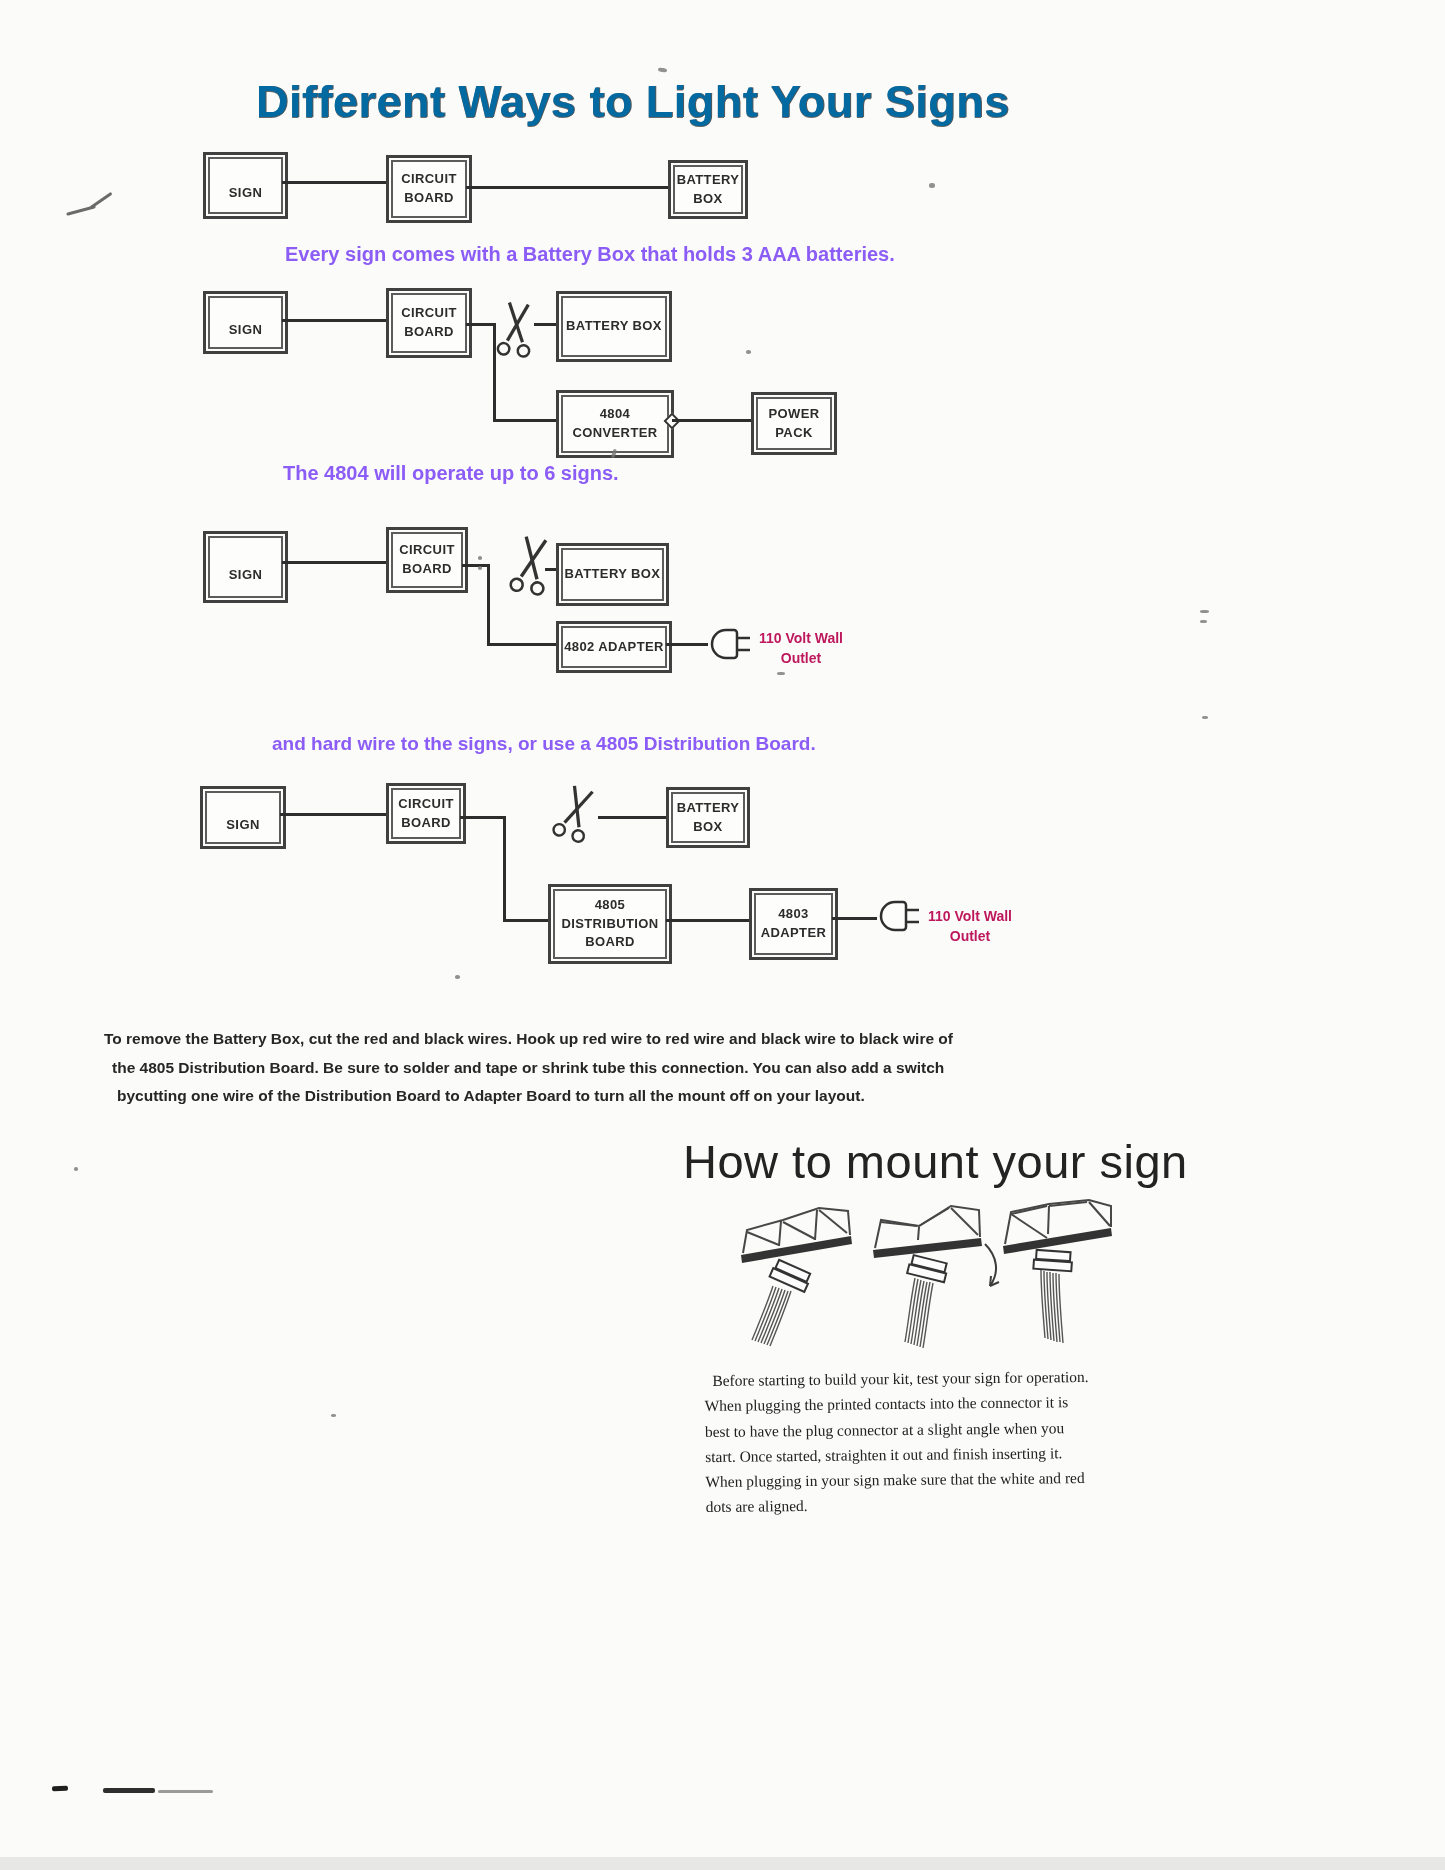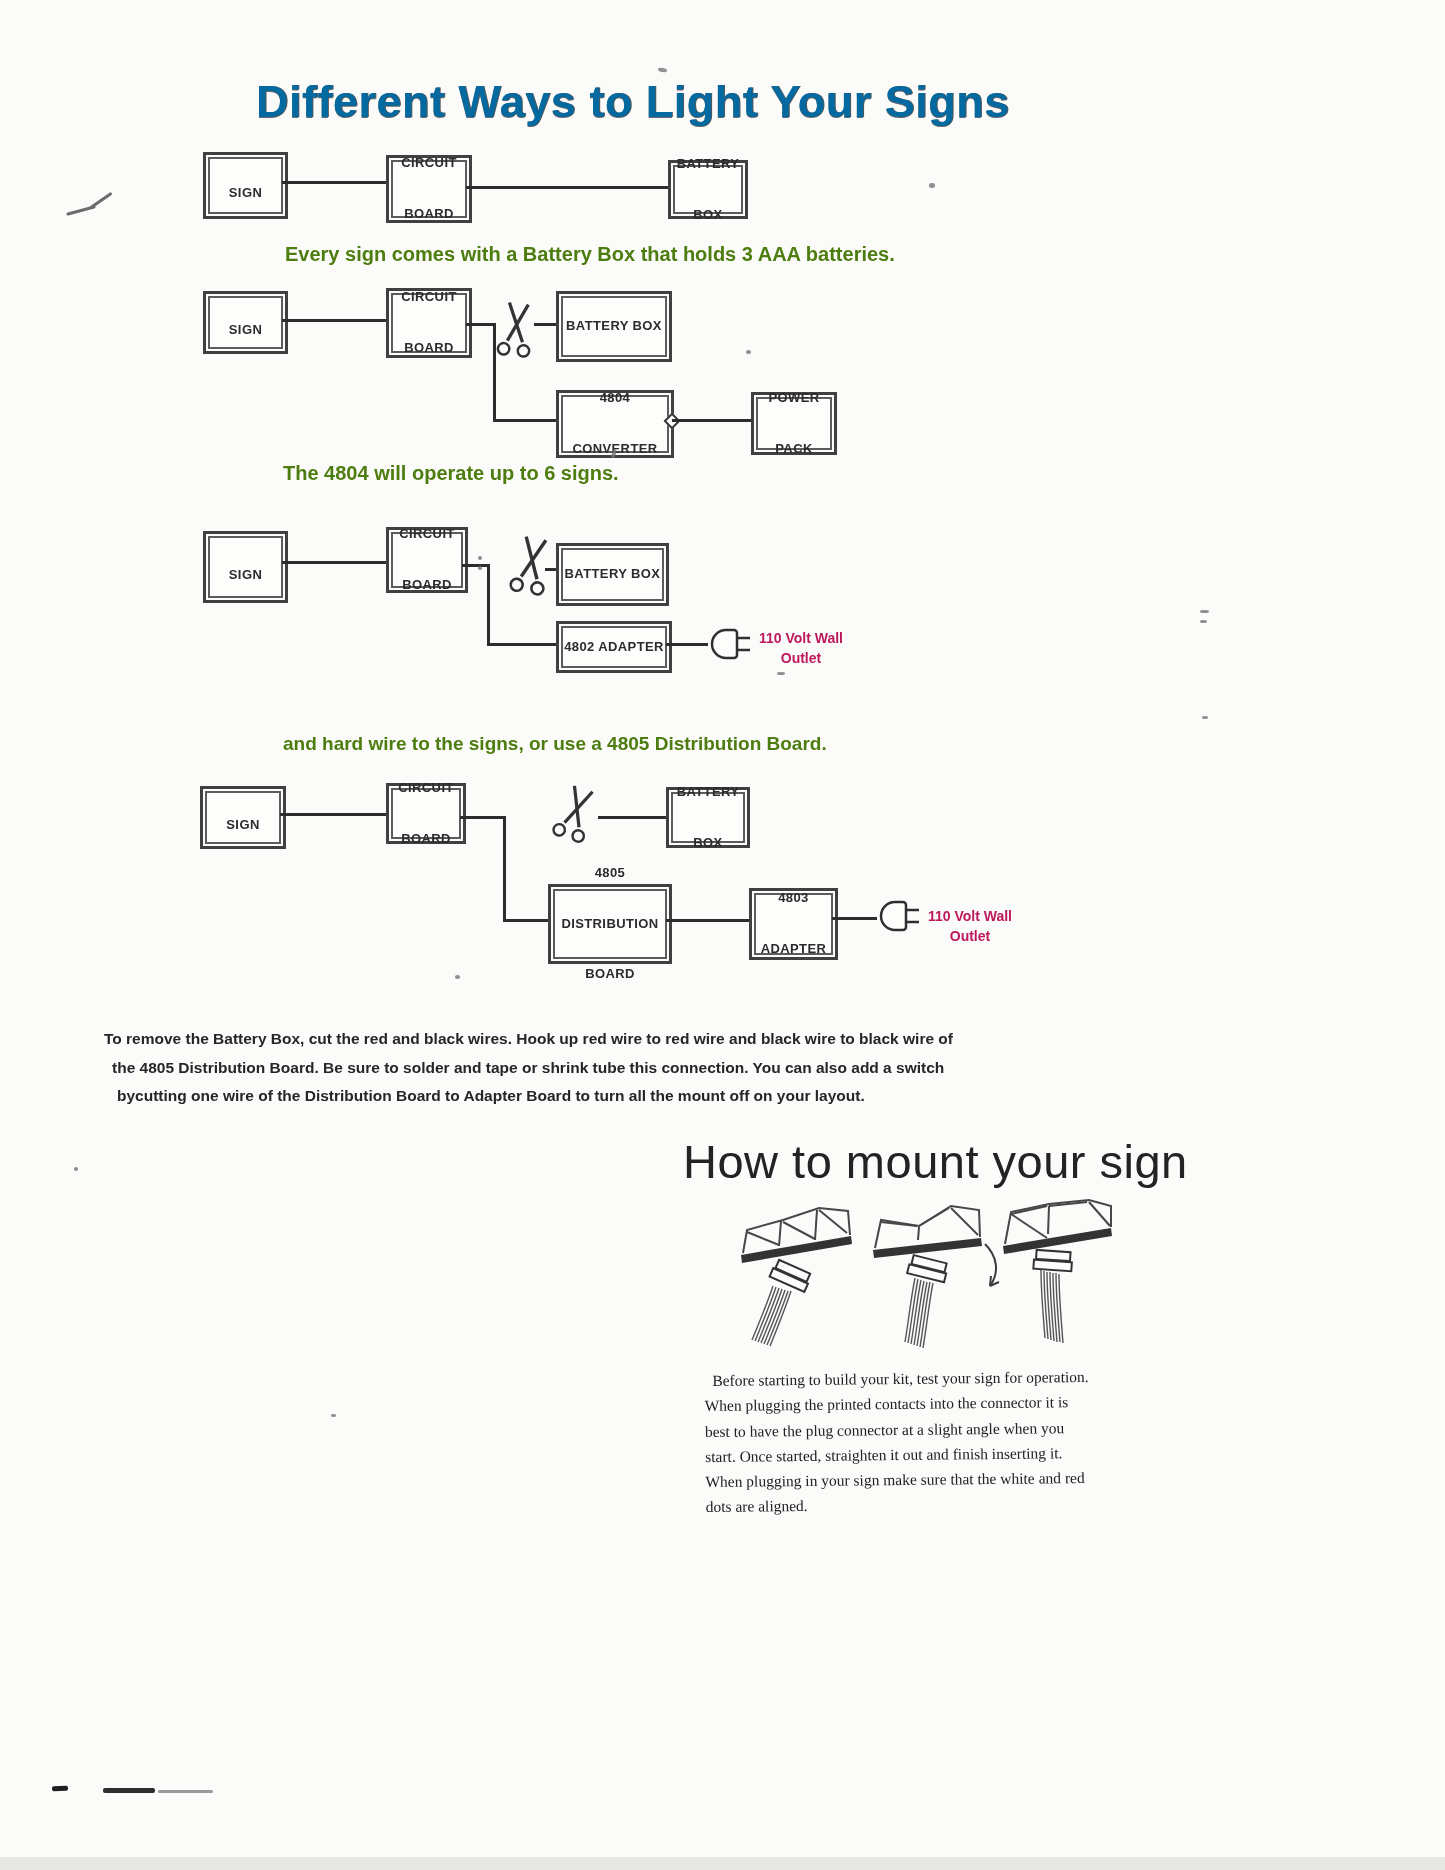--- a/index.html
+++ b/index.html
@@ -4,25 +4,25 @@
 <style>
   html,body{margin:0;padding:0;background:#d8d8d8;}
   .page{position:relative;width:1445px;height:1870px;margin:0 auto;background:#fbfbf9;
         font-family:"Liberation Sans",sans-serif;overflow:hidden;}
   .title{position:absolute;left:256px;top:76px;font-size:45px;font-weight:700;color:#0369a1;
          letter-spacing:.5px;white-space:pre;text-shadow:1px 0 0 #585858,0 1px 0 #6a6a6a;}
   .box{position:absolute;border:3px solid #404040;background:#fdfdfc;
        box-shadow:inset 0 0 0 2px #fdfdfc,inset 0 0 0 4px #5c5c5c;
        display:flex;align-items:center;justify-content:center;}
   .bl{display:flex;flex-direction:column;align-items:center;justify-content:center;
-      font-weight:700;font-size:13px;line-height:1.45;color:#2c2c2c;letter-spacing:.4px;text-align:center;gap:32px;}
+      font-weight:700;font-size:13px;line-height:1.45;color:#2c2c2c;letter-spacing:.4px;text-align:center;}
   .low{padding-top:16px;justify-content:flex-end;}
   .hl{position:absolute;height:3px;background:#2d2d2d;}
   .vl{position:absolute;width:3px;background:#2d2d2d;}
-  .cap{position:absolute;font-size:20px;font-weight:600;color:#4d7c0f;white-space:pre;}
+  .cap{position:absolute;font-size:20px;font-weight:600;color:#8b5cf6;white-space:pre;}
   .cap-sm{font-size:19px;}
   .ital{font-style:italic;text-align:center;white-space:pre;line-height:33px;}
   .noteline{position:absolute;font-size:15.5px;font-weight:600;color:#262626;white-space:pre;}
   .mount-h{position:absolute;left:683px;top:1134px;font-size:47px;font-weight:400;color:#232323;
            letter-spacing:.5px;white-space:pre;}
   .serifblk{position:absolute;left:705px;top:1366px;font-family:"Liberation Serif",serif;
             font-size:15.5px;color:#222;transform:rotate(-0.6deg);}
   .serifblk div{line-height:25.3px;white-space:pre;}
   .serifblk div:first-child{text-indent:8px;}
   .outlet{position:absolute;width:96px;font-size:14px;font-weight:700;color:#be185d;
@@ -156,21 +156,21 @@
       <path d="M20,3 a14,14 0 0 0 0,28 h8 a3,3 0 0 0 3,-3 V6 a3,3 0 0 0 -3,-3 z" fill="#fdfdfc" stroke="#2f2f2f" stroke-width="2.5"></path>
       <line x1="31" y1="11" x2="44" y2="11" stroke="#2f2f2f" stroke-width="2.5"></line>
       <line x1="31" y1="23" x2="44" y2="23" stroke="#2f2f2f" stroke-width="2.5"></line>
     </svg>
     <div class="outlet" style="left:753px;top:629px">
       <div>110 Volt Wall</div>
       <div>Outlet</div>
     </div>
   </div>
 
-  <div class="cap cap-sm" style="left:283px;top:733px">and hard wire to the signs, or use a 4805 Distribution Board.</div>
+  <div class="cap cap-sm" style="left:272px;top:733px">and hard wire to the signs, or use a 4805 Distribution Board.</div>
 
   <div>
     <div class="box" style="left:200px;top:786px;width:80px;height:57px">
       <div class="bl low">
           <span>SIGN</span>
         </div>
     </div>
     <div class="hl" style="left:280px;top:813px;width:106px"></div>
     <div class="box" style="left:386px;top:783px;width:74px;height:55px">
       <div class="bl">

